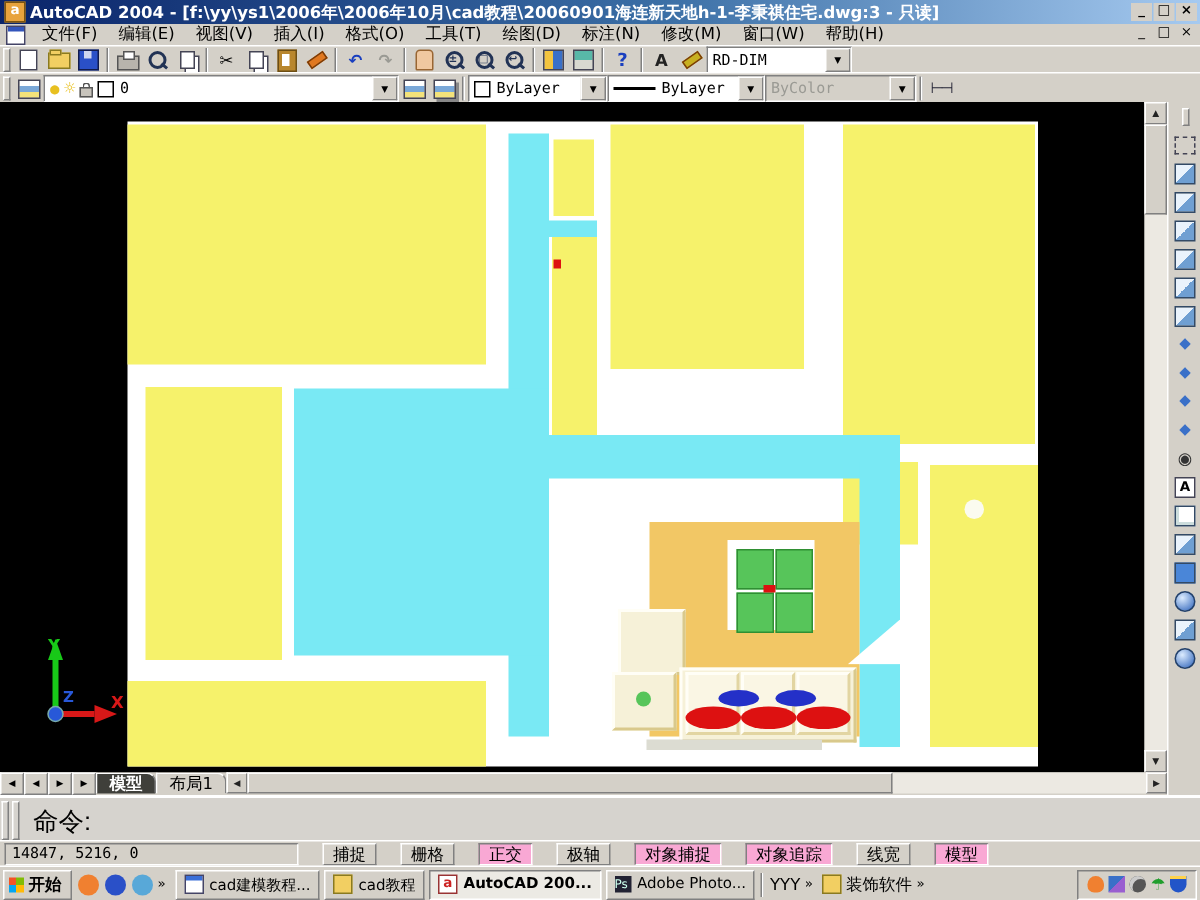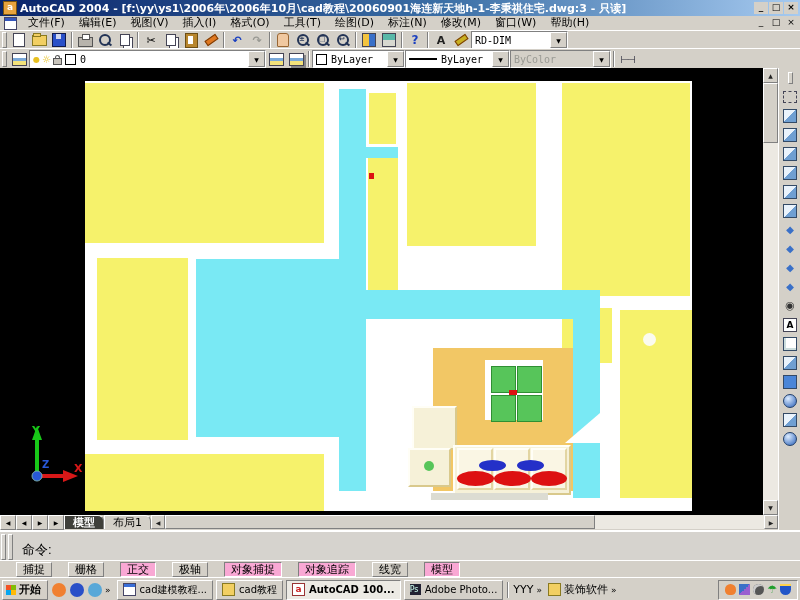--- a/index.html
+++ b/index.html
@@ -94,21 +94,21 @@
   .i-cube{width:12px;height:12px;border:1px solid #334a66;background:linear-gradient(135deg,#eaf3fc 0 50%,#6f9fd2 50% 100%)}
   .i-sphere{width:12px;height:12px;border-radius:50%;border:1px solid #22406b;background:radial-gradient(circle at 35% 30%,#dcecff,#2a60b8)}
   .i-cube.solid{background:#4a86d8}
   .i-cube.wire{background:#fff;box-shadow:inset 2px -2px #cdd}
   .i-dashed{width:12px;height:10px;border:1px dashed #445}
   .i-abox{width:12px;height:12px;border:1px solid #445;font-size:9px;font-weight:bold;text-align:center;line-height:12px;background:#fff}
   .i-diam{color:#3a70c8;font-size:10px}
   
   #cmd{left:0;top:530px;width:800px;height:30px;background:#d6d3ce;border-top:2px solid #fff;display:flex;align-items:flex-end}
   #cmd .gripv{width:3px;height:24px;margin:2px 1px;border:1px solid;border-color:#fff #808080 #808080 #fff}
-  #cmd-text{margin-left:8px;margin-bottom:3px;font-family:Liberation Sans, sans-serif;font-size:13px}
+  #cmd-text{margin-left:8px;margin-bottom:3px;font-family:Liberation Sans, sans-serif;font-size:17px}
   
   #status{left:0;top:560px;width:800px;height:17px;background:#d4d0c8;display:flex;align-items:center;border-top:1px solid #fff}
   #coords{width:190px;height:13px;margin-left:3px;padding-left:4px;line-height:13px;
     border:1px solid;border-color:#808080 #fff #fff #808080;font-size:10px;font-family:"DejaVu Sans Mono",monospace}
   .sbtn{height:13px;line-height:13px;padding:0 6px;margin-left:16px;background:#d4d0c8;
     border:1px solid;border-color:#fff #808080 #808080 #fff;white-space:nowrap}
   .sbtn.pressed{border-color:#808080 #fff #fff #808080;background:#f9a8d4}
   
   #task{left:0;top:577px;width:800px;height:23px;background:#d4d0c8;border-top:1px solid #fff;
     display:flex;align-items:center}
@@ -441,20 +441,21 @@
   </div>
 </div>
 
 <div id="cmd" class="abs">
   <span class="gripv"></span>
   <span class="gripv"></span>
   <span id="cmd-text">命令:</span>
 </div>
 
 <div id="status" class="abs">
+  <span id="coords">14847, 5216, 0</span>
   <span class="sbtn">捕捉</span>
   <span class="sbtn">栅格</span>
   <span class="sbtn pressed">正交</span>
   <span class="sbtn">极轴</span>
   <span class="sbtn pressed">对象捕捉</span>
   <span class="sbtn pressed">对象追踪</span>
   <span class="sbtn">线宽</span>
   <span class="sbtn pressed">模型</span>
 </div>
 
@@ -470,21 +471,21 @@
   <span class="taskbtn">
     <span class="ticon t-doc"></span>
     <span class="lbl">cad建模教程...</span>
   </span>
   <span class="taskbtn">
     <span class="ticon t-folder"></span>
     <span class="lbl">cad教程</span>
   </span>
   <span class="taskbtn active">
     <span class="ticon t-acad">a</span>
-    <span class="lbl">AutoCAD 100...</span>
+    <span class="lbl">AutoCAD 200...</span>
   </span>
   <span class="taskbtn">
     <span class="ticon t-ps">Ps</span>
     <span class="lbl">Adobe Photo...</span>
   </span>
   <span class="tb-sep"></span>
   <span>YYY</span>
   <span class="chev">»</span>
   <span class="ticon t-folder" style="margin-left:3px"></span>
   <span style="margin-left:3px;white-space:nowrap">装饰软件</span>

